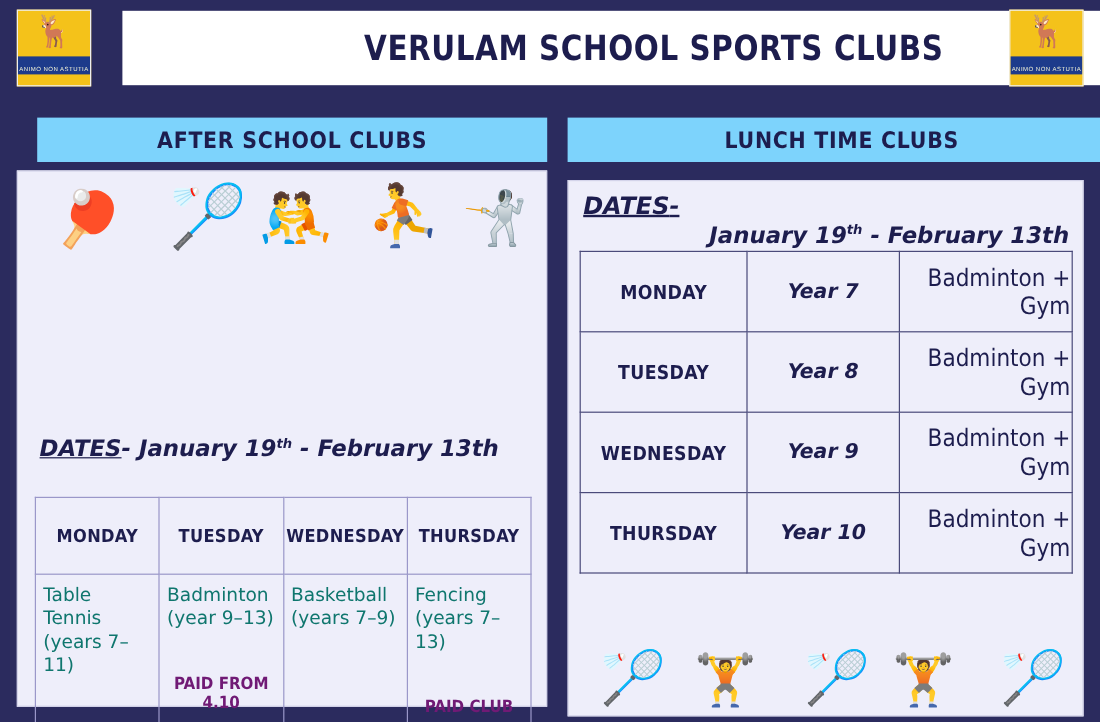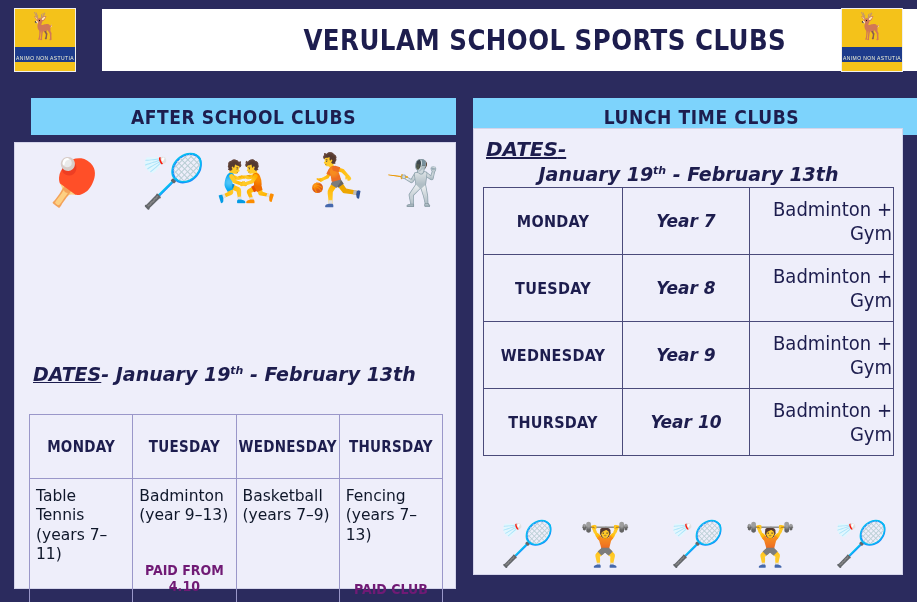--- a/index.html
+++ b/index.html
@@ -94,21 +94,21 @@
   #after-head { left: 31px; top: 98px; width: 425px; height: 37px; }
   #lunch-head { left: 473px; top: 98px; width: 457px; height: 37px; }
 
   
   .panel {
     position: absolute;
     background: #eeeefa;
     border: 1px solid #d4d4ea;
   }
   #after-panel { left: 14px; top: 142px; width: 442px; height: 447px; }
-  #lunch-panel { left: 473px; top: 128px; width: 430px; height: 447px; }
+  #lunch-panel { left: 473px; top: 150px; width: 430px; height: 447px; }
 
   
   .icon-row {
     position: absolute;
     left: 0; top: 6px;
     width: 100%;
     height: 70px;
   }
   .icon-row .fig {
     position: absolute;
@@ -140,21 +140,21 @@
     display: block;
     font-size: 20px;
     text-decoration: underline;
     color: #1d1d4e;
     font-style: italic;
     font-weight: bold;
     font-family: "DejaVu Sans", sans-serif;
   }
   #lunch-dates-wrap .rng {
     display: block;
-    text-align: center;
+    text-align: right;
     font-size: 19px;
     color: #1d1d4e;
     font-style: italic;
     font-weight: bold;
     font-family: "DejaVu Sans", sans-serif;
     margin-top: 2px;
   }
   #lunch-dates-wrap .rng sup { font-size: 11px; }
 
   
@@ -177,21 +177,21 @@
     font-family: "DejaVu Sans Condensed", "Liberation Sans Narrow", "Liberation Sans", sans-serif;
     font-weight: bold;
     font-size: 15px;
     color: #1d1d4e;
     letter-spacing: .3px;
   }
   #after-table tbody td { height: 245px; padding: 8px 6px 4px 6px; }
   .cell-main {
     font-family: "DejaVu Sans", sans-serif;
     font-size: 15.5px;
-    color: #0f172a;
+    color: #0f766e;
     line-height: 1.25;
   }
   .cell-paid {
     margin-top: 36px;
     text-align: center;
     font-family: "DejaVu Sans Condensed", "Liberation Sans Narrow", "Liberation Sans", sans-serif;
     font-weight: bold;
     font-size: 14px;
     color: #701a75;
   }

